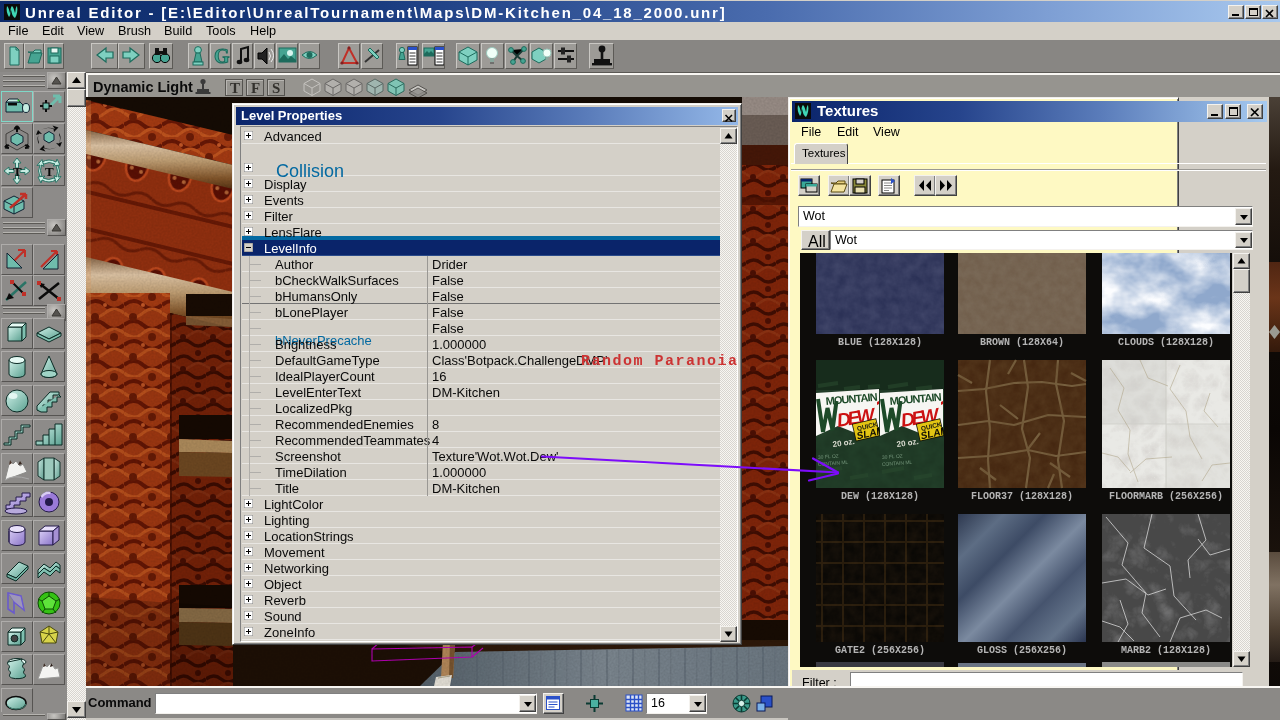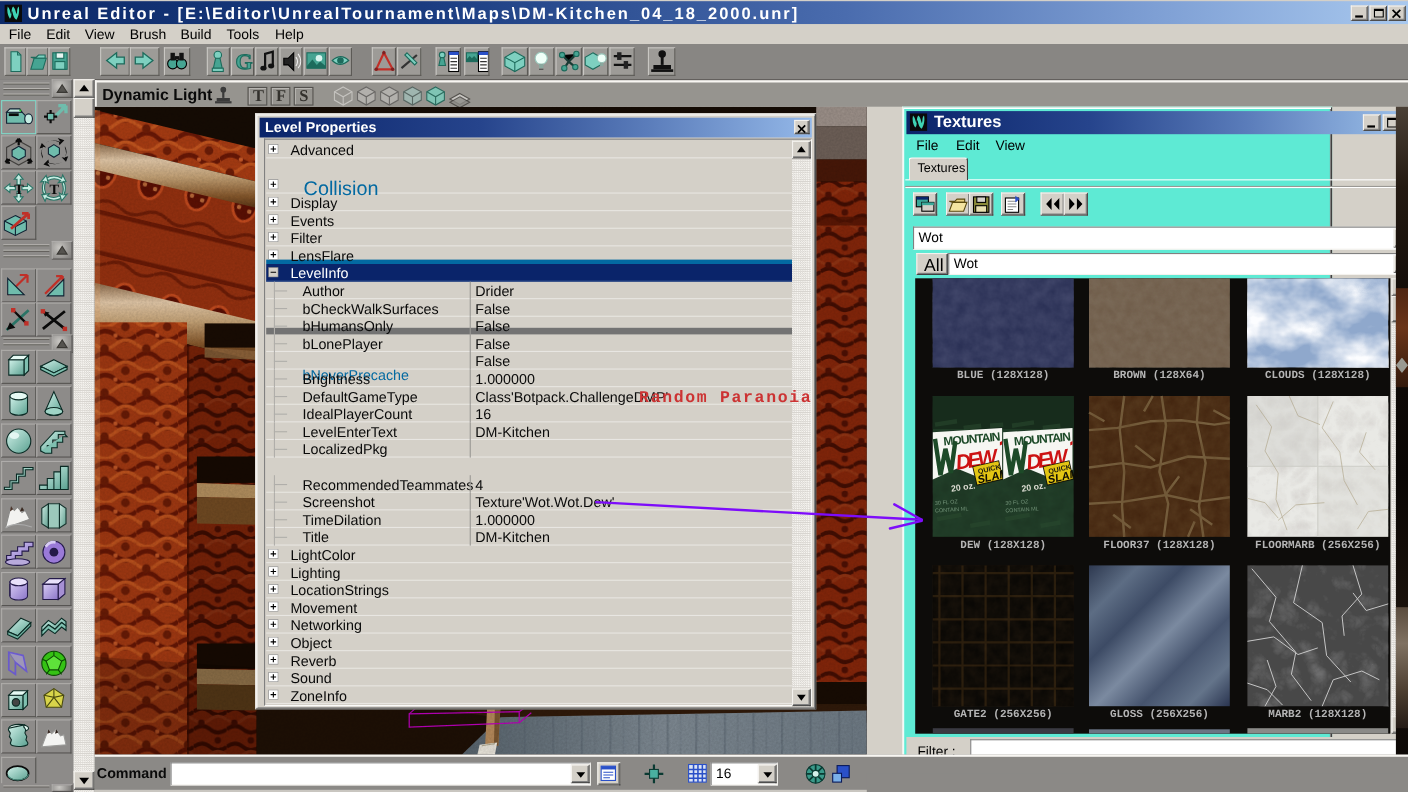--- a/index.html
+++ b/index.html
@@ -775,21 +775,21 @@
 <div class="abs" style="left:185px;top:0;width:1px;height:16px;background:#9a9894;"></div>
 <span class="abs" style="left:190px;top:1px;font-size:13px;color:#0a0a0a;">Drider</span>
 </div>
 <div class="abs" style="left:1px;top:145px;width:478px;height:16px;border-bottom:1px solid #e8e6e2;">
 <div class="abs" style="left:7px;top:0;width:1px;height:16px;background:#b0aeaa;"></div>
 <div class="abs" style="left:7px;top:8px;width:12px;height:1px;background:#b0aeaa;"></div>
 <span class="abs" style="left:33px;top:1px;font-size:13px;color:#0a0a0a;">bCheckWalkSurfaces</span>
 <div class="abs" style="left:185px;top:0;width:1px;height:16px;background:#9a9894;"></div>
 <span class="abs" style="left:190px;top:1px;font-size:13px;color:#0a0a0a;">False</span>
 </div>
-<div class="abs" style="left:1px;top:161px;width:478px;height:16px;border-bottom:6px solid #737373;text-align:right;">
+<div class="abs" style="left:1px;top:161px;width:478px;height:16px;border-bottom:1px solid #737373;text-align:right;">
 <div class="abs" style="left:7px;top:0;width:1px;height:16px;background:#b0aeaa;"></div>
 <div class="abs" style="left:7px;top:8px;width:12px;height:1px;background:#b0aeaa;"></div>
 <span class="abs" style="left:33px;top:1px;font-size:13px;color:#0a0a0a;">bHumansOnly</span>
 <div class="abs" style="left:185px;top:0;width:1px;height:16px;background:#9a9894;"></div>
 <span class="abs" style="left:190px;top:1px;font-size:13px;color:#0a0a0a;">False</span>
 </div>
 <div class="abs" style="left:1px;top:177px;width:478px;height:16px;border-bottom:1px solid #e8e6e2;">
 <div class="abs" style="left:7px;top:0;width:1px;height:16px;background:#b0aeaa;"></div>
 <div class="abs" style="left:7px;top:8px;width:12px;height:1px;background:#b0aeaa;"></div>
 <span class="abs" style="left:33px;top:1px;font-size:13px;color:#0a0a0a;">bLonePlayer</span>
@@ -829,20 +829,27 @@
 <div class="abs" style="left:7px;top:8px;width:12px;height:1px;background:#b0aeaa;"></div>
 <span class="abs" style="left:33px;top:1px;font-size:13px;color:#0a0a0a;">LevelEnterText</span>
 <div class="abs" style="left:185px;top:0;width:1px;height:16px;background:#9a9894;"></div>
 <span class="abs" style="left:190px;top:1px;font-size:13px;color:#0a0a0a;">DM-Kitchen</span>
 </div>
 <div class="abs" style="left:1px;top:273px;width:478px;height:16px;border-bottom:1px solid #e8e6e2;">
 <div class="abs" style="left:7px;top:0;width:1px;height:16px;background:#b0aeaa;"></div>
 <div class="abs" style="left:7px;top:8px;width:12px;height:1px;background:#b0aeaa;"></div>
 <span class="abs" style="left:33px;top:1px;font-size:13px;color:#0a0a0a;">LocalizedPkg</span>
 <div class="abs" style="left:185px;top:0;width:1px;height:16px;background:#9a9894;"></div>
+</div>
+<div class="abs" style="left:1px;top:289px;width:478px;height:16px;border-bottom:1px solid #e8e6e2;">
+<div class="abs" style="left:7px;top:0;width:1px;height:16px;background:#b0aeaa;"></div>
+<div class="abs" style="left:7px;top:8px;width:12px;height:1px;background:#b0aeaa;"></div>
+<span class="abs" style="left:33px;top:1px;font-size:13px;color:#0a0a0a;">RecommendedEnemies</span>
+<div class="abs" style="left:185px;top:0;width:1px;height:16px;background:#9a9894;"></div>
+<span class="abs" style="left:190px;top:1px;font-size:13px;color:#0a0a0a;">8</span>
 </div>
 <div class="abs" style="left:1px;top:305px;width:478px;height:16px;border-bottom:1px solid #e8e6e2;">
 <div class="abs" style="left:7px;top:0;width:1px;height:16px;background:#b0aeaa;"></div>
 <div class="abs" style="left:7px;top:8px;width:12px;height:1px;background:#b0aeaa;"></div>
 <span class="abs" style="left:33px;top:1px;font-size:13px;color:#0a0a0a;">RecommendedTeammates</span>
 <div class="abs" style="left:185px;top:0;width:1px;height:16px;background:#9a9894;"></div>
 <span class="abs" style="left:190px;top:1px;font-size:13px;color:#0a0a0a;">4</span>
 </div>
 <div class="abs" style="left:1px;top:321px;width:478px;height:16px;border-bottom:1px solid #e8e6e2;">
 <div class="abs" style="left:7px;top:0;width:1px;height:16px;background:#b0aeaa;"></div>
@@ -932,21 +939,21 @@
 <div class="w2kbtn" style="left:0;top:0;width:17px;height:16px;"><svg width="15" height="14">
               <path d="M7.5 4 L11.5 9.5 H3.5 Z" fill="#000"></path>
             </svg></div>
 <div class="w2kbtn" style="left:0;top:498px;width:17px;height:16px;"><svg width="15" height="14">
               <path d="M7.5 10 L11.5 4.5 H3.5 Z" fill="#000"></path>
             </svg></div>
 </div>
 </div>
     </div>
 <span class="abs" style="left:581px;top:353px;font-family:'Liberation Mono',monospace;font-size:15px;font-weight:bold;color:#cc3333;letter-spacing:1.5px;z-index:30;">Random Paranoia</span>
-<div class="abs" style="left:820px;top:97px;width:391px;height:606px;background:#5eead4;border-top:1px solid #f0eeea;border-left:1px solid #f0eeea;border-right:1px solid #404040;border-bottom:1px solid #404040;box-shadow:inset 1px 1px 0 #fff,inset -1px -1px 0 #808080;">
+<div class="abs" style="left:788px;top:97px;width:391px;height:606px;background:#fef9c3;border-top:1px solid #f0eeea;border-left:1px solid #f0eeea;border-right:1px solid #404040;border-bottom:1px solid #404040;box-shadow:inset 1px 1px 0 #fff,inset -1px -1px 0 #808080;">
 <div class="abs" style="left:3px;top:3px;width:475px;height:21px;background:linear-gradient(90deg,#0a246a 0%,#26448c 35%,#5a7cba 65%,#a6caf0 100%);">
 <svg class="abs" style="left:3px;top:2px;" width="16" height="16">
           <rect width="16" height="16" fill="#0a0a0a"></rect>
           <path d="M3 2 C2 6 3 10 5 13 C7 11 6 8 7 6 C8 9 8 12 11 14 C13 11 14 6 13 2 C11 4 12 7 11 9 C10 6 10 4 8 2 C6 4 7 7 6 9 C5 6 5 4 3 2 Z" fill="#3fd4b4"></path>
         </svg>
 <span class="abs" style="left:25px;top:1px;font-size:15px;font-weight:bold;color:#fff;">Textures</span>
 <div class="w2kbtn" style="left:415px;top:3px;width:16px;height:15px;">
           <div class="abs" style="left:3px;top:9px;width:7px;height:2px;background:#000;"></div>
         </div>
 <div class="w2kbtn" style="left:433px;top:3px;width:16px;height:15px;">

